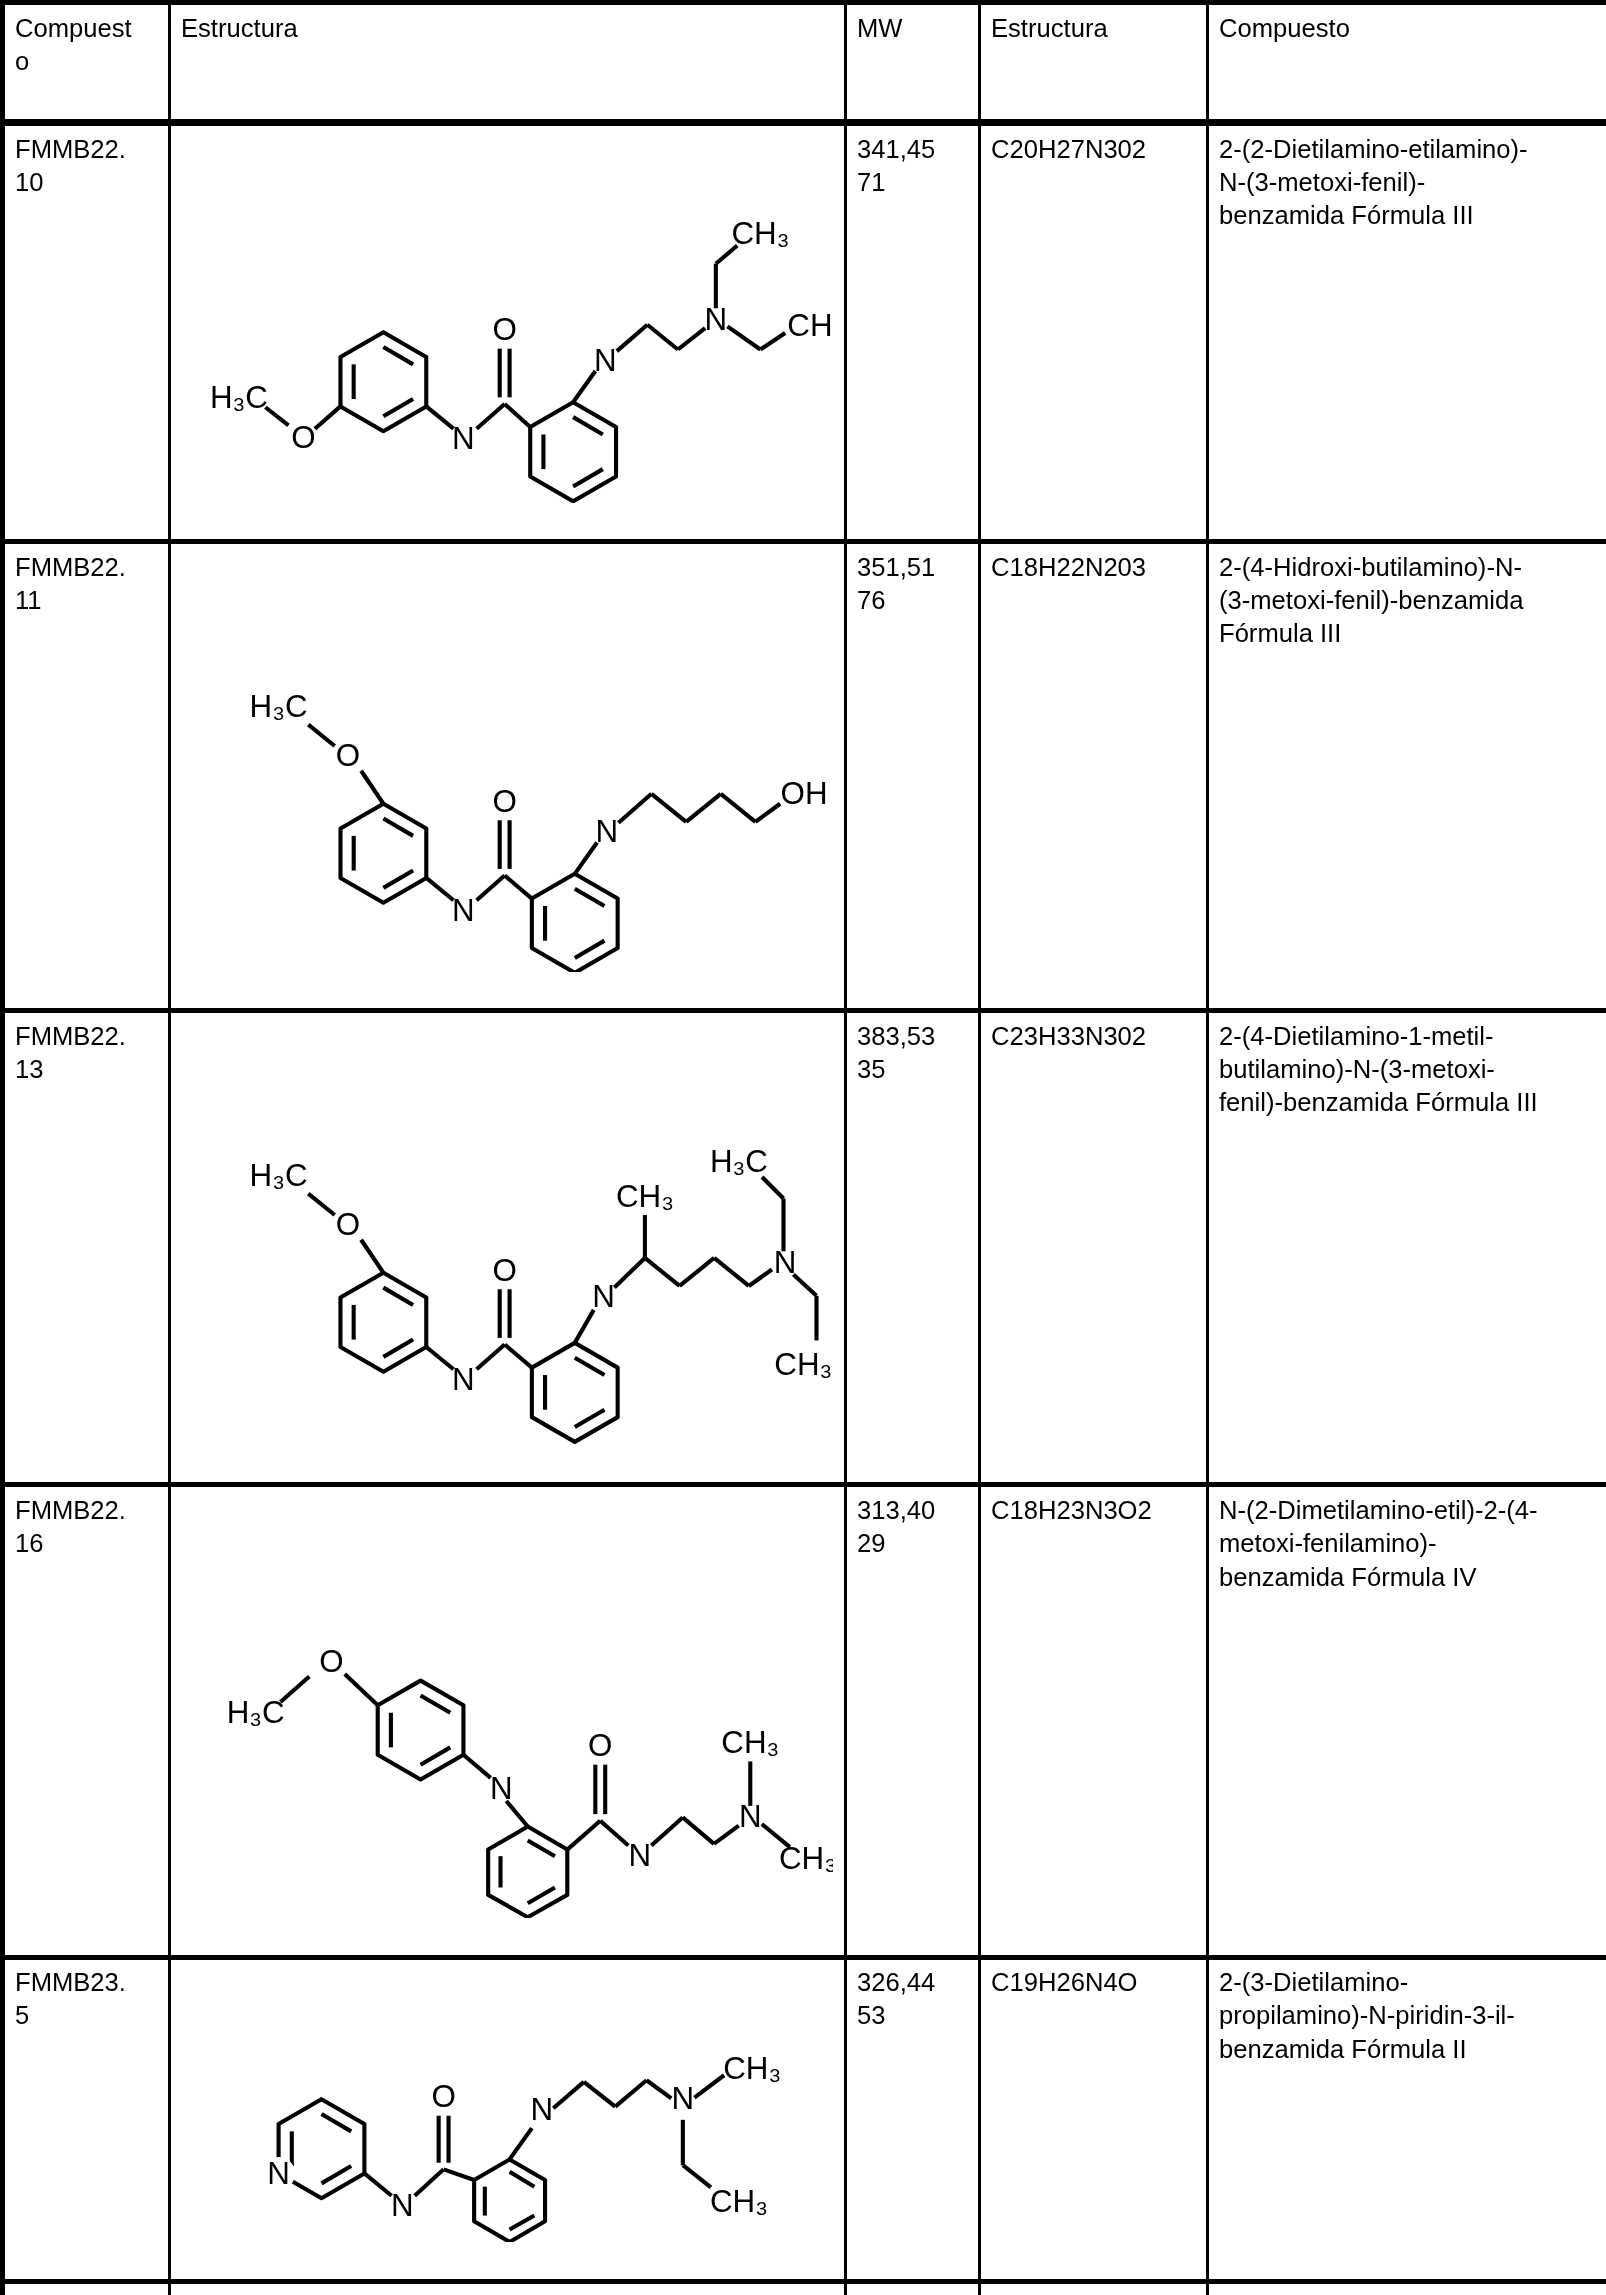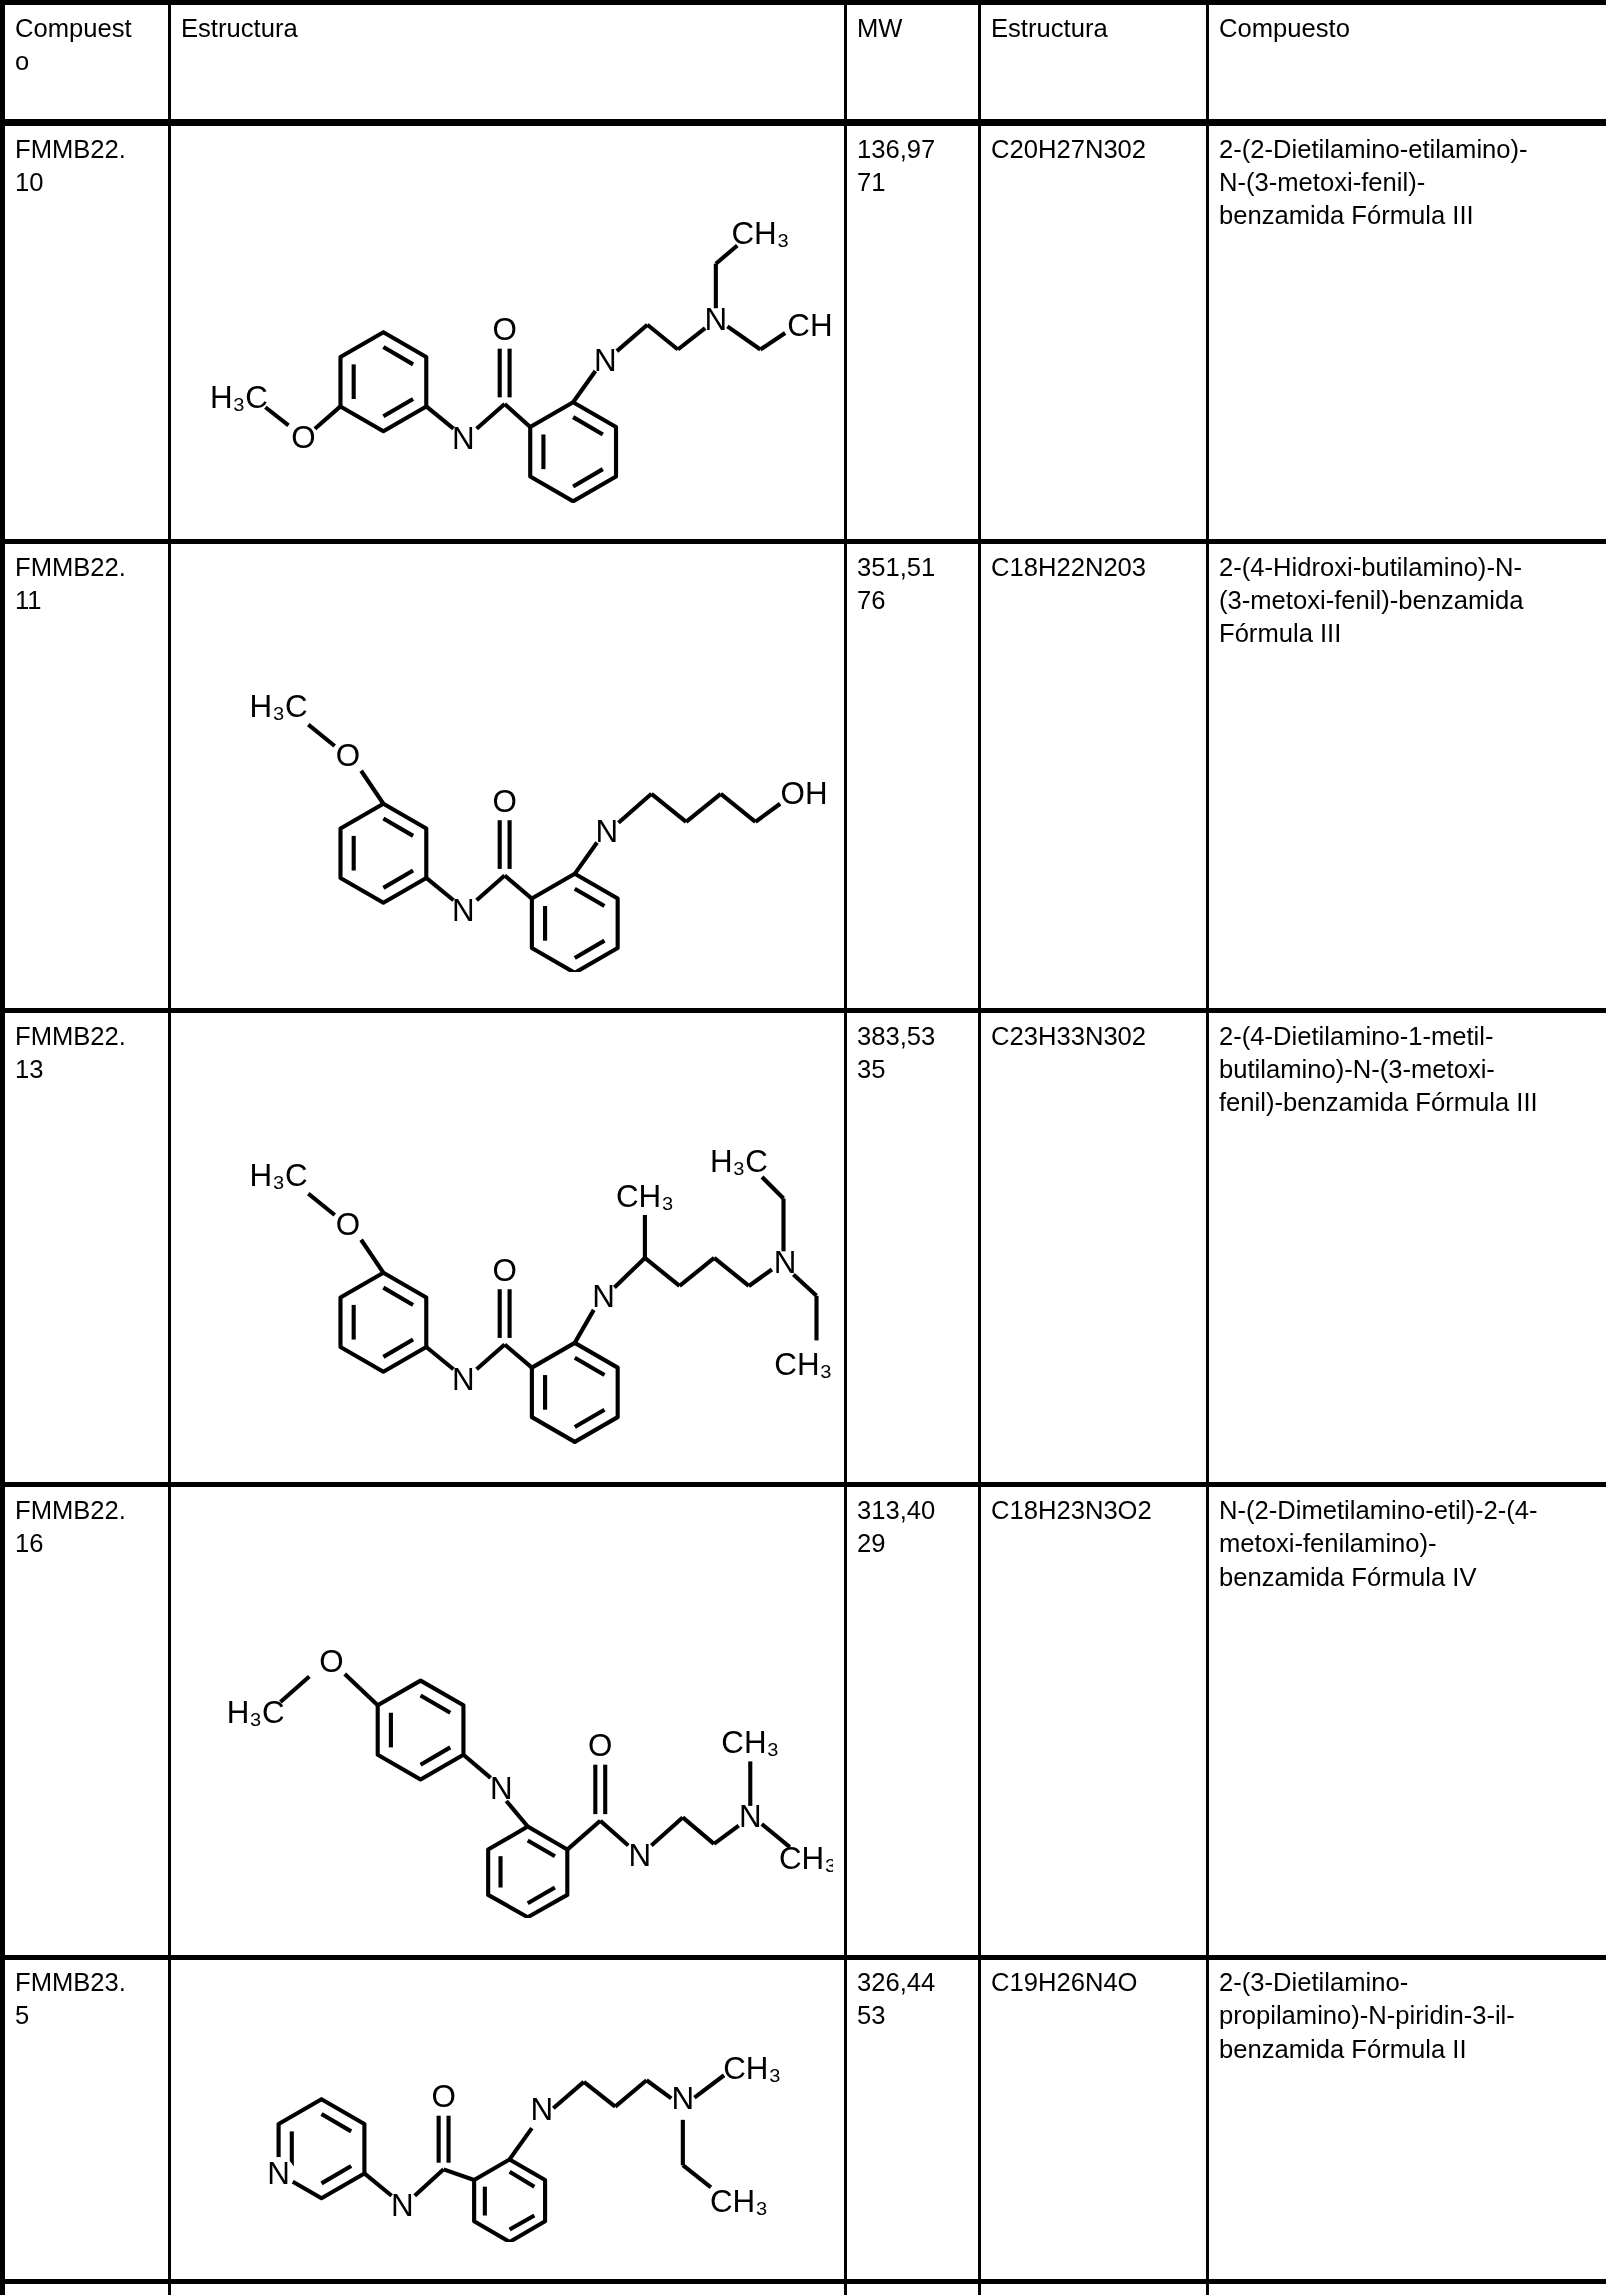--- a/index.html
+++ b/index.html
@@ -68,21 +68,21 @@
         <text x="80" y="297">H₃C</text>
         <text x="158" y="345">O</text>
         <text x="352" y="347">N</text>
         <text x="402" y="215">O</text>
         <text x="524" y="252">N</text>
         <text x="658" y="202">N</text>
         <text x="712" y="98">CH₃</text>
         <text x="772" y="210">CH</text>
       </svg>
     </td>
-    <td>136,97
+    <td>341,45
 71</td>
     <td>C20H27N302</td>
     <td>2-(2-Dietilamino-etilamino)-
 N-(3-metoxi-fenil)-
 benzamida Fórmula III</td>
   </tr>
 
   <tr style="height:403px">
     <td>FMMB22.
 11</td>

